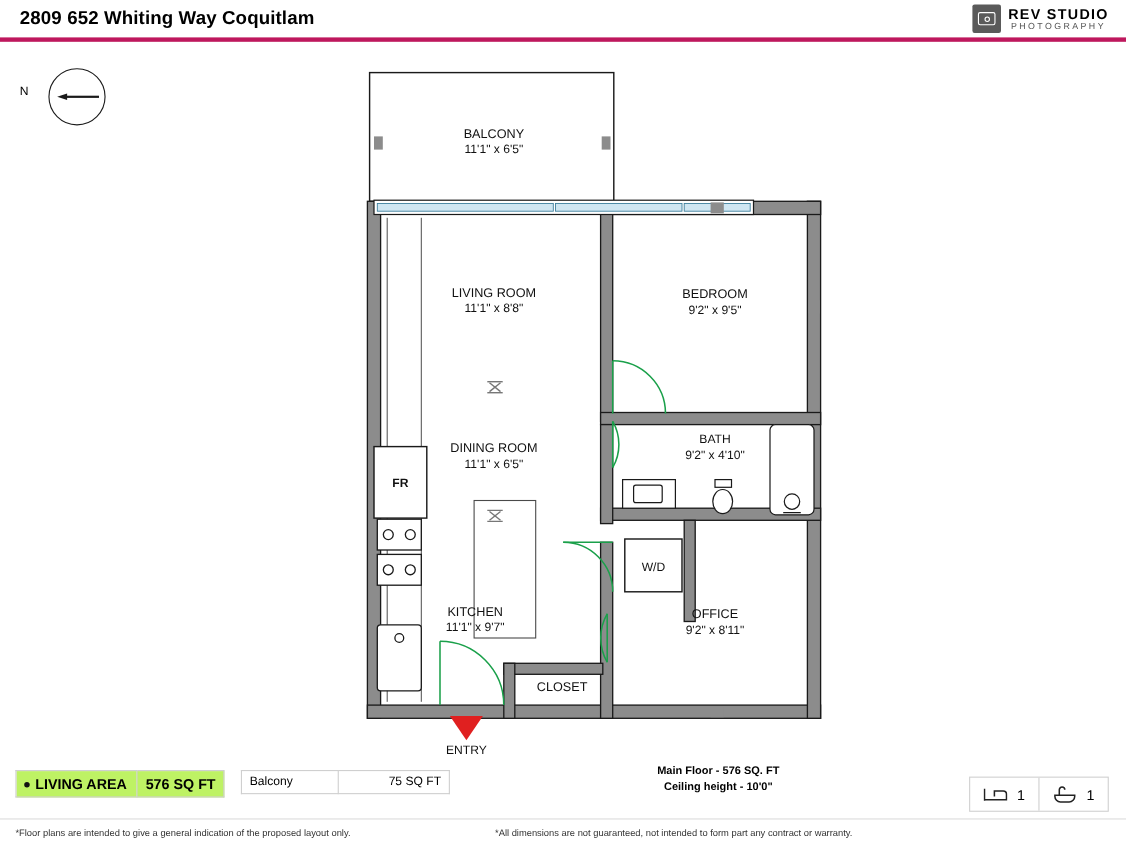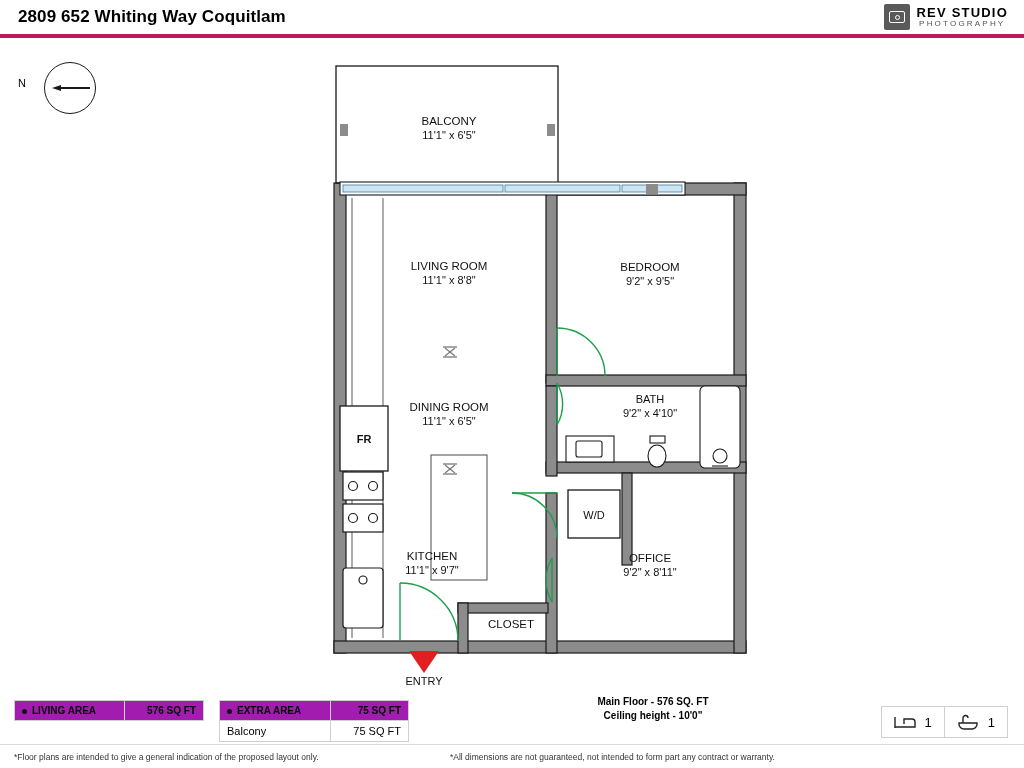--- a/index.html
+++ b/index.html
@@ -159,21 +159,21 @@
     width: 190px;
     border-collapse: collapse;
   }
   .tbl.left { left: 0; }
   .tbl.right { left: 205px; }
   .tbl th, .tbl td {
     border: 1px solid #cfcfcf;
     padding: 4px 7px;
     text-align: left;
   }
-  .tbl th { background: #a21caf; font-size: 10px; }
+  .tbl th { background: #bef264; font-size: 13px; }
   .tbl th.num, .tbl td.num { text-align: right; }
   .bullet {
     display: inline-block;
     width: 5px; height: 5px;
     background: #111;
     border-radius: 50%;
     margin-right: 5px;
     vertical-align: middle;
   }
 
@@ -410,24 +410,20 @@
     <tbody>
         <tr>
       <th><span class="bullet"></span><b>LIVING AREA</b></th>
       <th class="num">576 SQ FT</th>
     </tr>
   </tbody>
     </table>
 
   <table class="tbl right">
     <tbody>
-        <tr>
-      <th><span class="bullet"></span><b>EXTRA AREA</b></th>
-      <th class="num">75 SQ FT</th>
-    </tr>
     <tr>
       <td>Balcony</td>
       <td class="num">75 SQ FT</td>
     </tr>
   </tbody>
     </table>
 </div>
 
 <div class="disclaimer-left">*Floor plans are intended to give a general indication of the proposed layout only.</div>
 <div class="disclaimer-right">*All dimensions are not guaranteed, not intended to form part any contract or warranty.</div>

